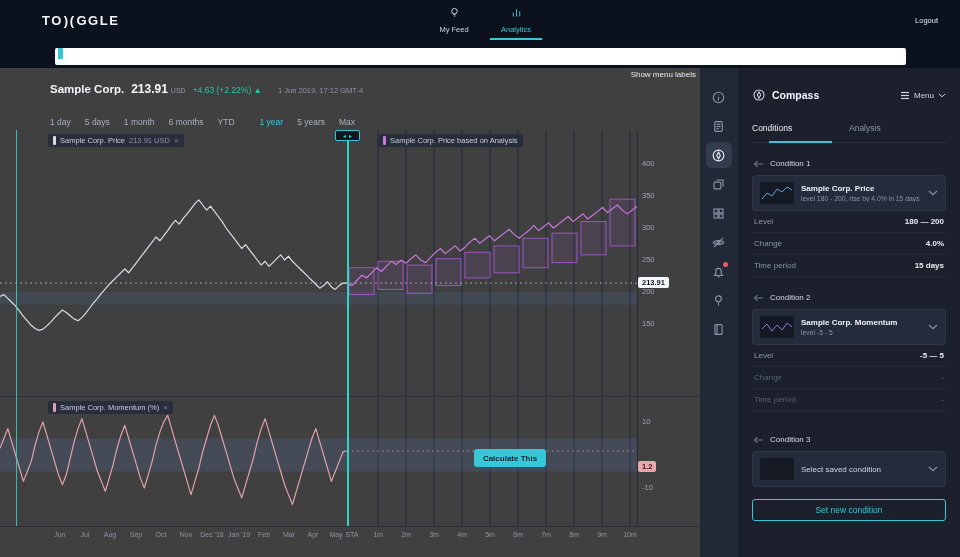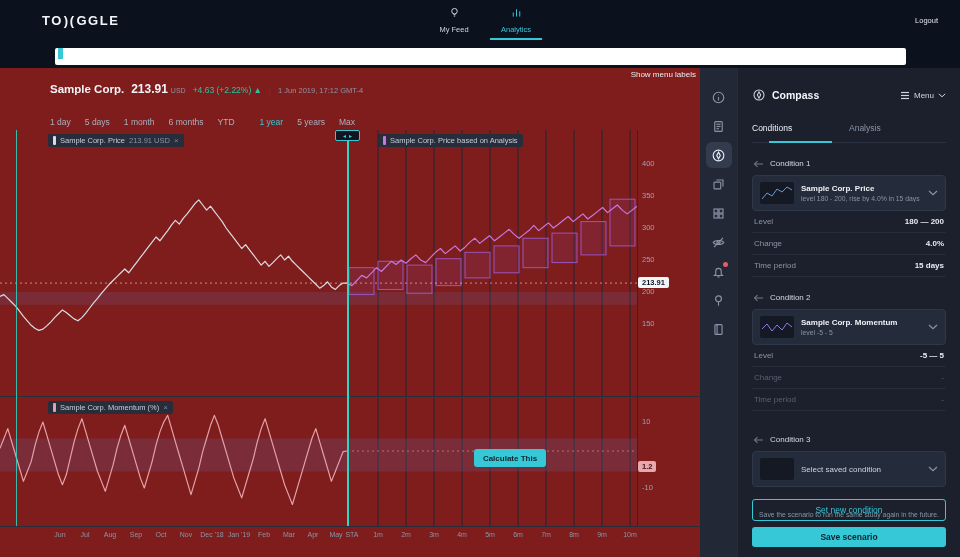--- a/index.html
+++ b/index.html
@@ -1,17 +1,17 @@
 <!DOCTYPE html>
 <html><head>
 <meta charset="utf-8">
 <style>
   * { margin:0; padding:0; box-sizing:border-box; }
   body { background:#0c111e; font-family:"Liberation Sans", sans-serif; }
-  #app { position:relative; width:960px; height:557px; background:#7f1d1d; overflow:hidden; }
+  #app { position:relative; width:960px; height:557px; background:#404040; overflow:hidden; }
 
   
   .topbar { position:absolute; left:0; top:0; width:960px; height:40px; background:#0c111e; z-index:10; }
   .logo { position:absolute; left:42px; top:13px; font-size:13px; font-weight:700; letter-spacing:1.5px; color:#f2f5f9; cursor:pointer; }
   .logo .mark { color:#f2f5f9; padding:0 1px; }
   .main-tabs { position:absolute; left:428px; top:0; height:40px; display:flex; gap:10px; }
   .tab { width:52px; height:40px; display:flex; flex-direction:column; align-items:center; justify-content:center; gap:2px; cursor:pointer; border-bottom:2px solid transparent; }
   .tab .tlabel { font-size:7.5px; color:#cfd6e0; }
   .tab svg { width:13px; height:13px; fill:none; stroke:#cfd6e0; stroke-width:1.2; }
   .tab.active { border-bottom:2px solid #37c8d8; }
@@ -400,24 +400,20 @@
           </span>
         <span class="chev">
             <svg viewBox="0 0 10 6" width="10" height="6">
               <polyline points="1,1 5,4.6 9,1"></polyline>
             </svg>
           </span>
       </div>
       <button class="set-btn">Set new condition</button>
     </div>
 
-    <div class="p-bottom">
-      <div class="note">Save the scenario to run the same study again in the future.</div>
-      <button class="save-btn">Save scenario</button>
-    </div>
   </aside>
 
 <span class="ytick" style="top: 159px;">400</span>
     <span class="ytick" style="top: 191px;">350</span>
     <span class="ytick" style="top: 223px;">300</span>
     <span class="ytick" style="top: 255px;">250</span>
     <span class="ytick" style="top: 287px;">200</span>
     <span class="ytick" style="top: 319px;">150</span>
     <span class="ytick" style="top: 417px;">10</span>
     <span class="ytick" style="top: 483px;">-10</span>

